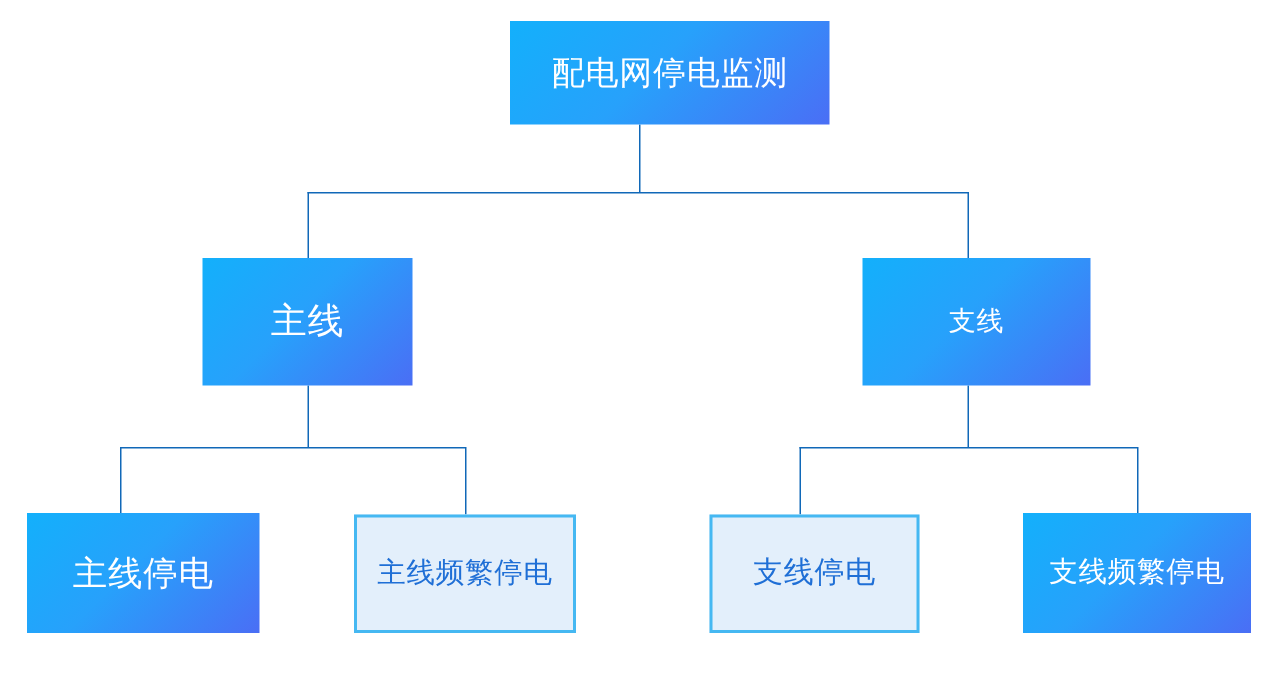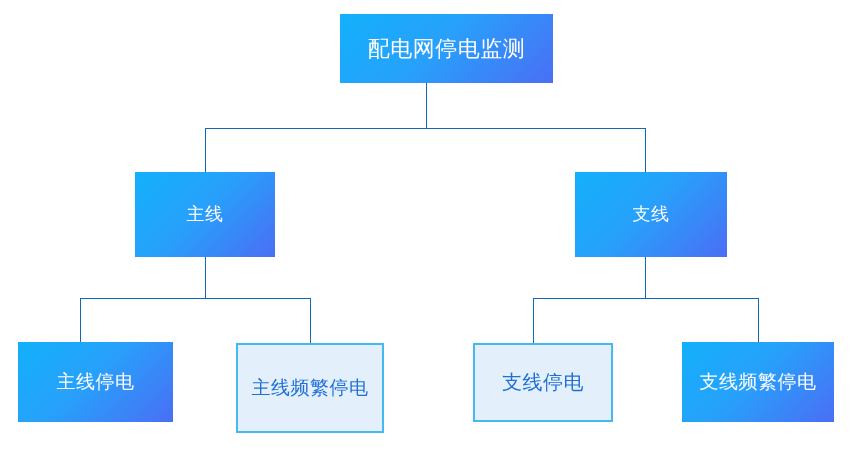--- a/index.html
+++ b/index.html
@@ -57,35 +57,35 @@
   
   #node-root {
     left: 320px; top: 14px;
     width: 213px; height: 69px;
     font-size: 22px;
     margin-left: 20px;
   }
   #node-main-line {
     left: 135px; top: 172px;
     width: 140px; height: 85px;
-    font-size: 18px;
+    font-size: 24px;
   }
   #node-branch-line {
     left: 575px; top: 172px;
     width: 152px; height: 85px;
     font-size: 18px;
   }
   #node-main-outage {
     left: 18px; top: 342px;
     width: 155px; height: 80px;
-    font-size: 19px;
+    font-size: 23px;
   }
   #node-main-frequent-outage {
     left: 236px; top: 343px;
-    width: 148px; height: 90px;
+    width: 148px; height: 79px;
     font-size: 19px;
   }
   #node-branch-outage {
     left: 473px; top: 343px;
     width: 140px; height: 79px;
     font-size: 20px;
   }
   #node-branch-frequent-outage {
     left: 682px; top: 342px;
     width: 152px; height: 80px;

